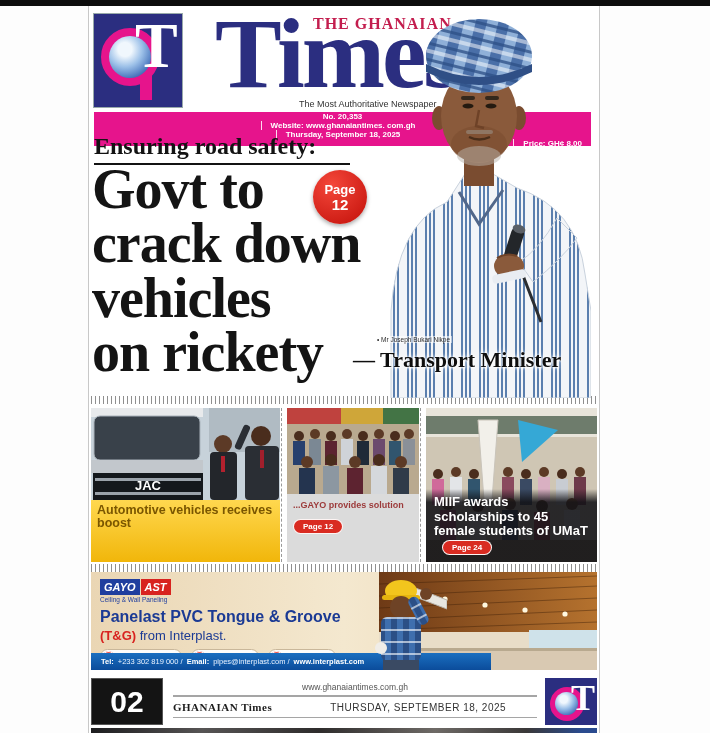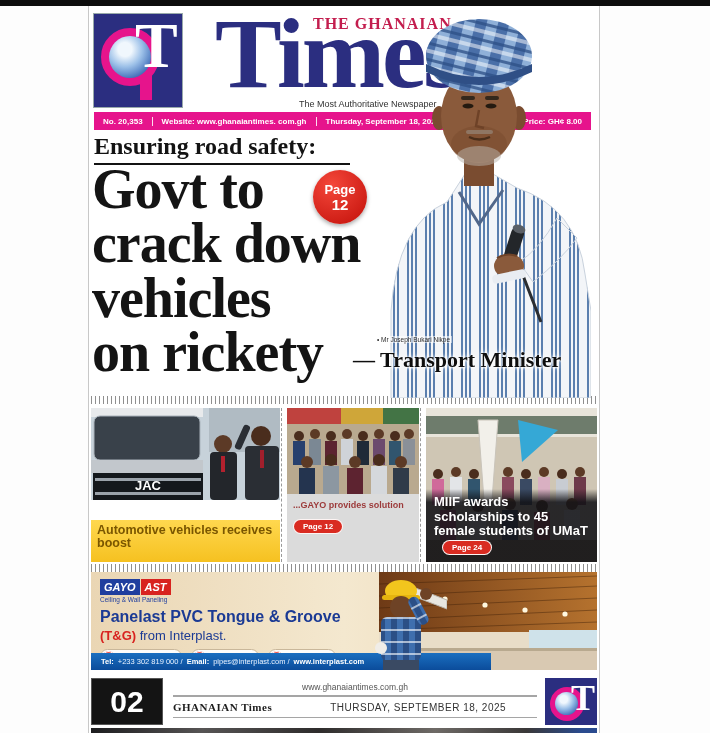--- a/index.html
+++ b/index.html
@@ -15,22 +15,22 @@
   .gt-lg .ring{position:absolute;left:7px;top:14px;width:36px;height:36px;border:11px solid #e6148c;border-radius:50%;}
   .gt-lg .gcross{position:absolute;left:50px;top:40px;width:15px;height:11px;background:#e6148c;}
   .gt-lg .gtail{position:absolute;left:46px;top:58px;width:12px;height:28px;background:#e6148c;}
   .gt-lg .globe{position:absolute;left:15px;top:22px;width:42px;height:42px;border-radius:50%;
       background:radial-gradient(circle at 38% 32%,#f0f7fd 0 18%,#9cc0e8 45%,#3f6db8 78%,#27509a 100%);}
   .gt-lg .tw{position:absolute;left:41px;top:0px;color:#fff;font:bold 64px/1 "Liberation Serif",serif;z-index:2;}
   .kicker{position:absolute;left:224px;top:9px;color:#c31d4e;font:bold 16px "Liberation Serif",serif;letter-spacing:1px;z-index:1;}
   .times{position:absolute;left:126px;top:2px;color:#2b2e80;font:bold 100px/0.92 "Liberation Serif",serif;letter-spacing:-3px;z-index:1;}
   .tagline{position:absolute;left:210px;top:93px;color:#333;font:9px "Liberation Sans",sans-serif;z-index:1;}
 
-  .infobar{position:absolute;left:5px;top:106px;width:497px;height:18px;background:#e6148c;
-      color:#fff;display:flex;align-items:center;font:bold 8px "Liberation Sans",sans-serif;z-index:2;}
+  .infobar{position:absolute;left:5px;top:106px;width:497px;height:34px;background:#e6148c;
+      color:#fff;display:flex;align-items:center;font:bold 8px "Liberation Sans",sans-serif;z-index:2;flex-direction:column;}
   .infobar span{padding:0 9px;white-space:nowrap;}
   .infobar .sep{border-left:1px solid rgba(255,255,255,.85);}
   .infobar .price{margin-left:auto;}
 
   
   .lead-kicker{position:absolute;left:5px;top:127px;font:bold 24px "Liberation Serif",serif;color:#131313;
       border-bottom:2px solid #131313;padding:0 34px 3px 0;z-index:2;}
   .headline{position:absolute;left:3px;top:156px;font:bold 56px/0.97 "Liberation Serif",serif;
       color:#141414;letter-spacing:-1px;z-index:2;}
   .page-badge{position:absolute;left:224px;top:164px;width:54px;height:54px;border-radius:50%;
@@ -47,21 +47,21 @@
   .tickline{position:absolute;left:2px;width:506px;height:8px;
       background:repeating-linear-gradient(90deg,#8f8f8f 0 1px,transparent 1px 4px);}
   .tick1{top:390px;} .tick2{top:558px;}
 
   
   .teasers{position:absolute;left:2px;top:402px;width:506px;height:154px;display:flex;z-index:2;}
   .tsep{width:4px;border-left:1px dashed #9a9a9a;margin:0 1px;}
   .card{position:relative;overflow:hidden;}
   .c1{width:189px;} .c2{width:132px;} .c3{flex:1;}
   .t-photo{position:relative;width:100%;overflow:hidden;}
-  .c1 .t-photo{height:112px;} .c2 .t-photo{height:86px;} .c3 .t-photo{height:154px;}
+  .c1 .t-photo{height:92px;} .c2 .t-photo{height:86px;} .c3 .t-photo{height:154px;}
   .cap1{height:62px;background:linear-gradient(#ffd84f,#f1b60a);padding:4px 6px;box-sizing:border-box;}
   .cap1 .tt{font:bold 12.5px/1.05 "Liberation Sans",sans-serif;color:#7a5600;}
   .cap1 .row{display:flex;justify-content:space-between;align-items:flex-end;margin-top:2px;}
   .cap1 .st{font:bold 9px/1.15 "Liberation Sans",sans-serif;color:#6b4b00;width:112px;}
   .cap2{height:68px;background:#dbdbdb;padding:4px 6px;box-sizing:border-box;}
   .cap2 .tt{font:bold 12.5px/1.08 "Liberation Sans",sans-serif;color:#8b2332;}
   .cap2 .st{font:bold 9px/1.2 "Liberation Sans",sans-serif;color:#9c3a3a;margin-top:2px;}
   .cap2 .pill{margin-top:8px;}
   .pill{display:inline-block;background:#d92b21;color:#fff;border:1px solid rgba(255,255,255,.95);
       border-radius:9px;padding:2px 9px;font:bold 8px "Liberation Sans",sans-serif;white-space:nowrap;}

